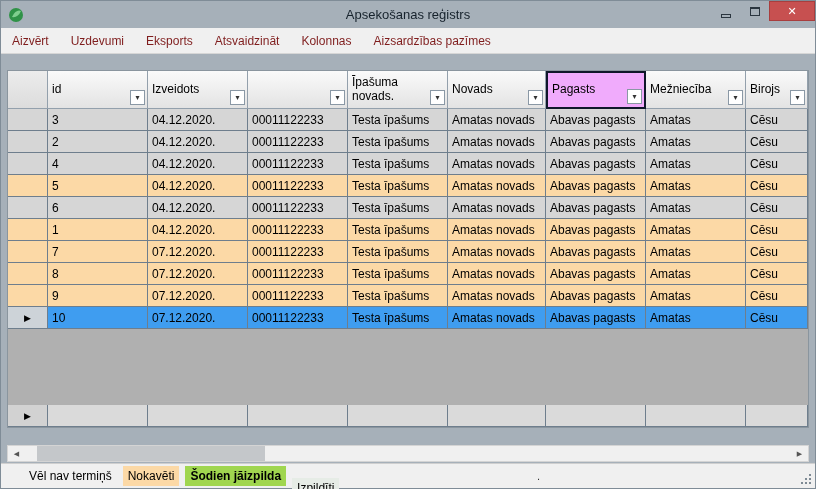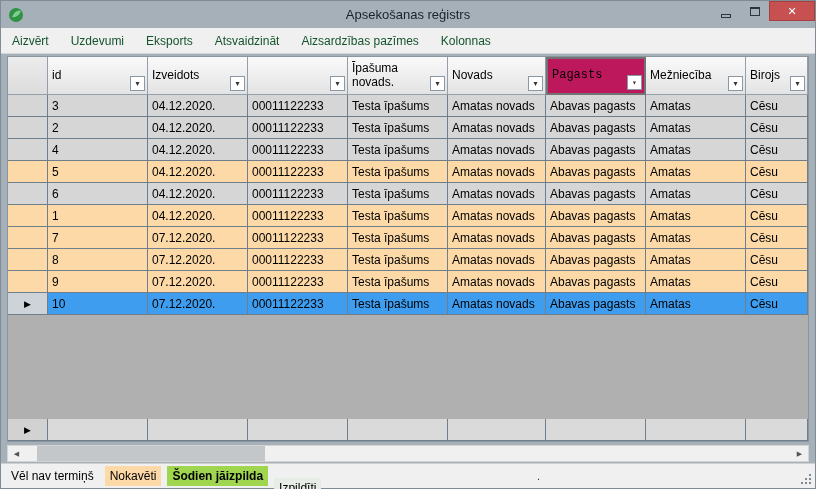--- a/index.html
+++ b/index.html
@@ -11,48 +11,48 @@
   .app-icon{width:16px;height:16px;margin-left:7px;z-index:2;flex:none;}
   .window-title{position:absolute;left:0;right:0;text-align:center;font-size:13px;color:#16222c;}
   .win-controls{position:absolute;right:0;top:0;display:flex;z-index:3;}
   .wbtn{width:29px;height:20px;display:flex;align-items:center;justify-content:center;box-sizing:border-box;}
   .glyph-min{width:10px;height:4px;border:1px solid #2b3640;box-sizing:border-box;margin-top:9px;}
   .glyph-max{width:10px;height:9px;border:1px solid #2b3640;border-top-width:2px;box-sizing:border-box;}
   .wbtn.close{width:46px;background:#c75050;border:1px solid #a83e3e;color:#fff;font-size:11px;line-height:1;}
 
   
   .menubar{height:25px;flex:none;background:#f0f0f0;display:flex;align-items:stretch;border-bottom:1px solid #d6d6d6;}
-  .menu-item{display:flex;align-items:center;padding:0 11px;font-size:12px;color:#14532d;cursor:default;}
-
-  
-  .grid-area{flex:1;margin:2px 6px;background:#b0b0b0;border:1px solid #8a959e;display:flex;flex-direction:column;overflow:hidden;}
+  .menu-item{display:flex;align-items:center;padding:0 11px;font-size:12px;color:#7f1d1d;cursor:default;}
+
+  
+  .grid-area{flex:1;margin:16px 6px;background:#b0b0b0;border:1px solid #8a959e;display:flex;flex-direction:column;overflow:hidden;}
   .grid-header,.grid-row,.new-row{display:grid;grid-template-columns:40px 100px 100px 100px 100px 98px 100px 100px minmax(0,1fr);flex:none;}
   .grid-header{height:38px;}
   .hcell{position:relative;background:linear-gradient(#fafafa,#e3e3e3);border-right:1px solid #93a0ac;border-bottom:1px solid #93a0ac;font-size:12px;line-height:1.15;display:flex;align-items:center;padding:2px 18px 2px 4px;box-sizing:border-box;color:#000;overflow:hidden;}
   .hcell.selector{padding:0;background:linear-gradient(#ececec,#dcdcdc);}
-  .hcell.focused{background:#be185d;border:2px solid #737373;font-family:Liberation Mono, monospace;}
+  .hcell.focused{background:#f0abfc;border:2px solid #0f172a;}
   .dropdown-btn{position:absolute;right:2px;bottom:3px;width:15px;height:15px;background:#fff;border:1px solid #8a98a5;box-sizing:border-box;display:flex;align-items:center;justify-content:center;font-size:8px;color:#333;}
   .cell{height:22px;border-right:1px solid #6e7e8d;border-bottom:1px solid #6e7e8d;box-sizing:border-box;font-size:12px;display:flex;align-items:center;padding-left:4px;color:#000;overflow:hidden;white-space:nowrap;}
   .cell.selector{padding:0;justify-content:center;font-size:9px;}
   .state-normal .cell{background:#d6d6d6;}
   .state-late .cell{background:#fcd9a6;}
   .state-selected .cell{background:#3f9df0;}
   .state-selected .cell.selector{background:#cdd3d8;}
   .filler{flex:1;background:#b0b0b0;}
   .new-row .cell{background:#dadada;}
   .new-row .cell.selector{background:#d2d2d2;}
 
   
   .hscroll{height:17px;flex:none;margin:1px 6px 0 6px;background:#f0f0f0;border:1px solid #d4d4d4;box-sizing:border-box;display:flex;align-items:stretch;}
   .scroll-btn{width:17px;flex:none;display:flex;align-items:center;justify-content:center;font-size:7px;color:#555;}
   .scroll-btn.right{margin-left:auto;}
   .scroll-thumb{width:228px;margin-left:12px;background:#c4c7ca;flex:none;}
 
   
-  .statusbar{height:24px;flex:none;margin-top:1px;background:#f0f0f0;border-top:1px solid #cfcfcf;display:flex;align-items:center;gap:6px;padding:0 5px;font-size:12px;position:relative;color:#000;}
+  .statusbar{height:24px;flex:none;margin-top:1px;background:#f0f0f0;border-top:1px solid #cfcfcf;display:flex;align-items:center;gap:6px;padding:0 23px;font-size:12px;position:relative;color:#000;}
   .legend-item{padding:3px 5px;white-space:nowrap;}
   .legend-nokaveti{background:#fcd9a6;}
   .legend-sodien{background:#a0d64f;font-weight:bold;}
   .legend-izpilditi{background:#e6ece6;margin-top:23px;}
   .status-dot{position:absolute;left:536px;top:6px;font-size:11px;color:#333;}
   .resize-grip{position:absolute;right:4px;bottom:4px;width:2px;height:2px;background:#7e8a94;
     box-shadow:0 -4px #7e8a94,0 -8px #7e8a94,-4px 0 #7e8a94,-4px -4px #7e8a94,-8px 0 #7e8a94;}
 </style>
 </head>
 <body>
@@ -76,22 +76,22 @@
           <span>✕</span>
         </div>
     </div>
   </div>
 
   <div class="menubar">
     <span class="menu-item">Aizvērt</span>
     <span class="menu-item">Uzdevumi</span>
     <span class="menu-item">Eksports</span>
     <span class="menu-item">Atsvaidzināt</span>
+    <span class="menu-item">Kolonnas</span>
     <span class="menu-item">Aizsardzības pazīmes</span>
-    <span class="menu-item">Kolonnas</span>
   </div>
 
   <div class="grid-area">
 
     <div class="grid-header">
       <div class="hcell selector"></div>
       <div class="hcell">
         <span>id</span>
         <span class="dropdown-btn">▾</span>
       </div>

